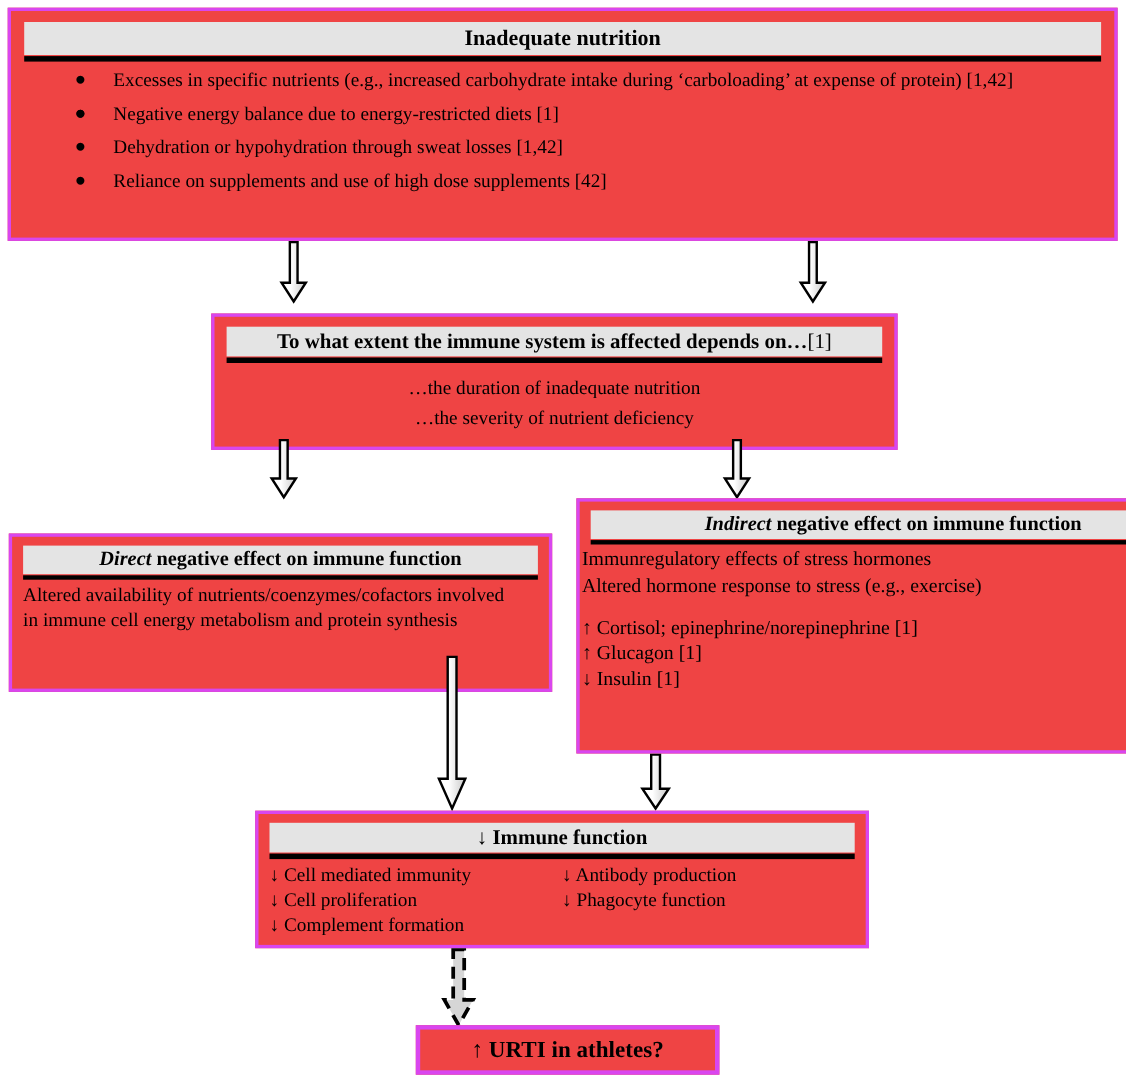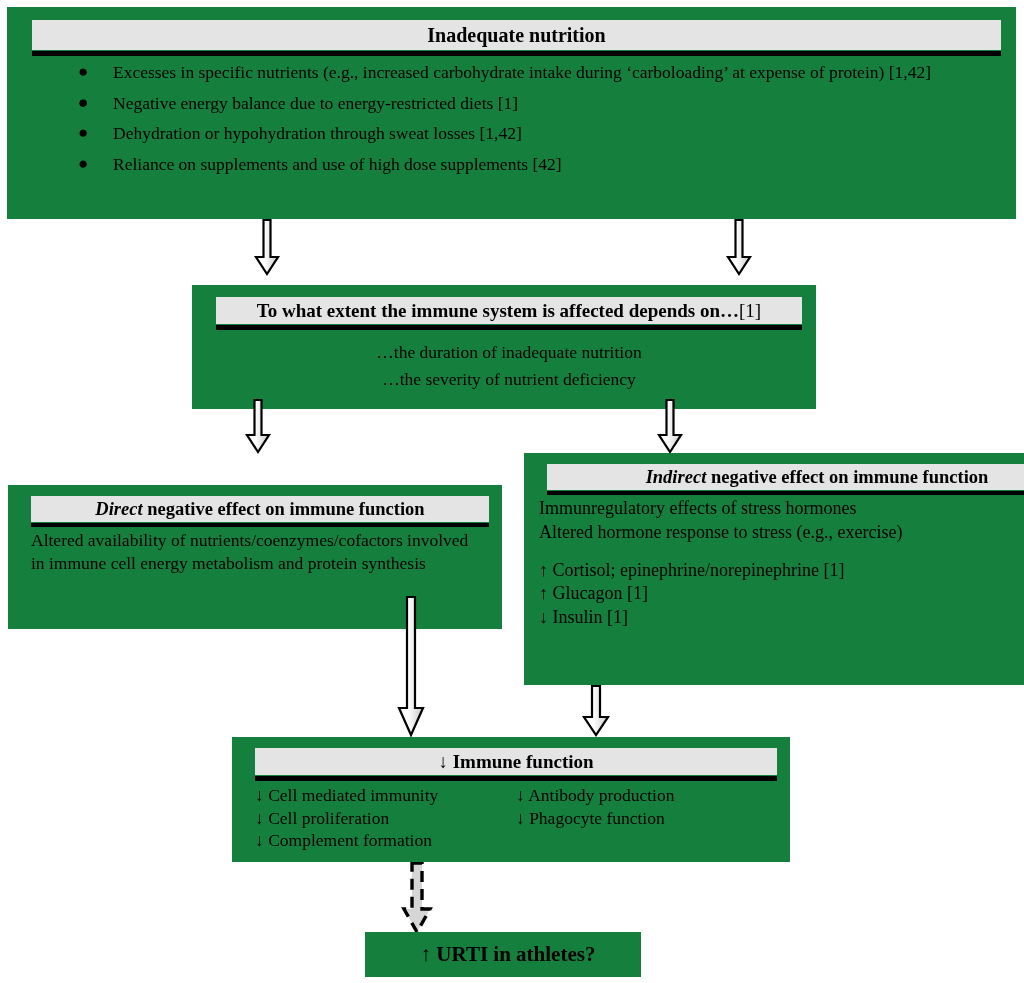--- a/index.html
+++ b/index.html
@@ -17,23 +17,22 @@
     width: 1024px;
     height: 983px;
     background: #ffffff;
     overflow: hidden;
   }
 
   
   .box {
     position: absolute;
     box-sizing: border-box;
-    background: #15803d;
-    border: 3px solid #15803d;
-    padding-left: 10px;
+    background: #ef4444;
+    border: 3px solid #d946ef;
   }
 
   .hdr {
     background: #e4e4e4;
     text-align: center;
     font-weight: bold;
     line-height: 1.15;
     padding: 3px 6px 2px 6px;
     margin: 9px 11px 0 11px;
     white-space: nowrap;
@@ -105,21 +104,21 @@
   #box-immune .hdr-rule { margin: 1px 10px 0 10px; height: 5px; }
   #box-immune .cols {
     display: flex;
     font-size: 17.5px;
     margin: 3px 10px 0 10px;
   }
   #box-immune .col { flex: 0 0 50%; line-height: 1.30; }
 
   
   #box-urti {
-    left: 365px; top: 932px; width: 276px; height: 45px;
+    left: 378px; top: 932px; width: 276px; height: 45px;
     border-width: 4px;
     display: flex; align-items: center; justify-content: center;
   }
   #box-urti .label { font-size: 21px; font-weight: bold; }
 
   
   .arrow { position: absolute; }
   .arrow svg { display: block; }
 
   .dashed-arrow { position: absolute; }

